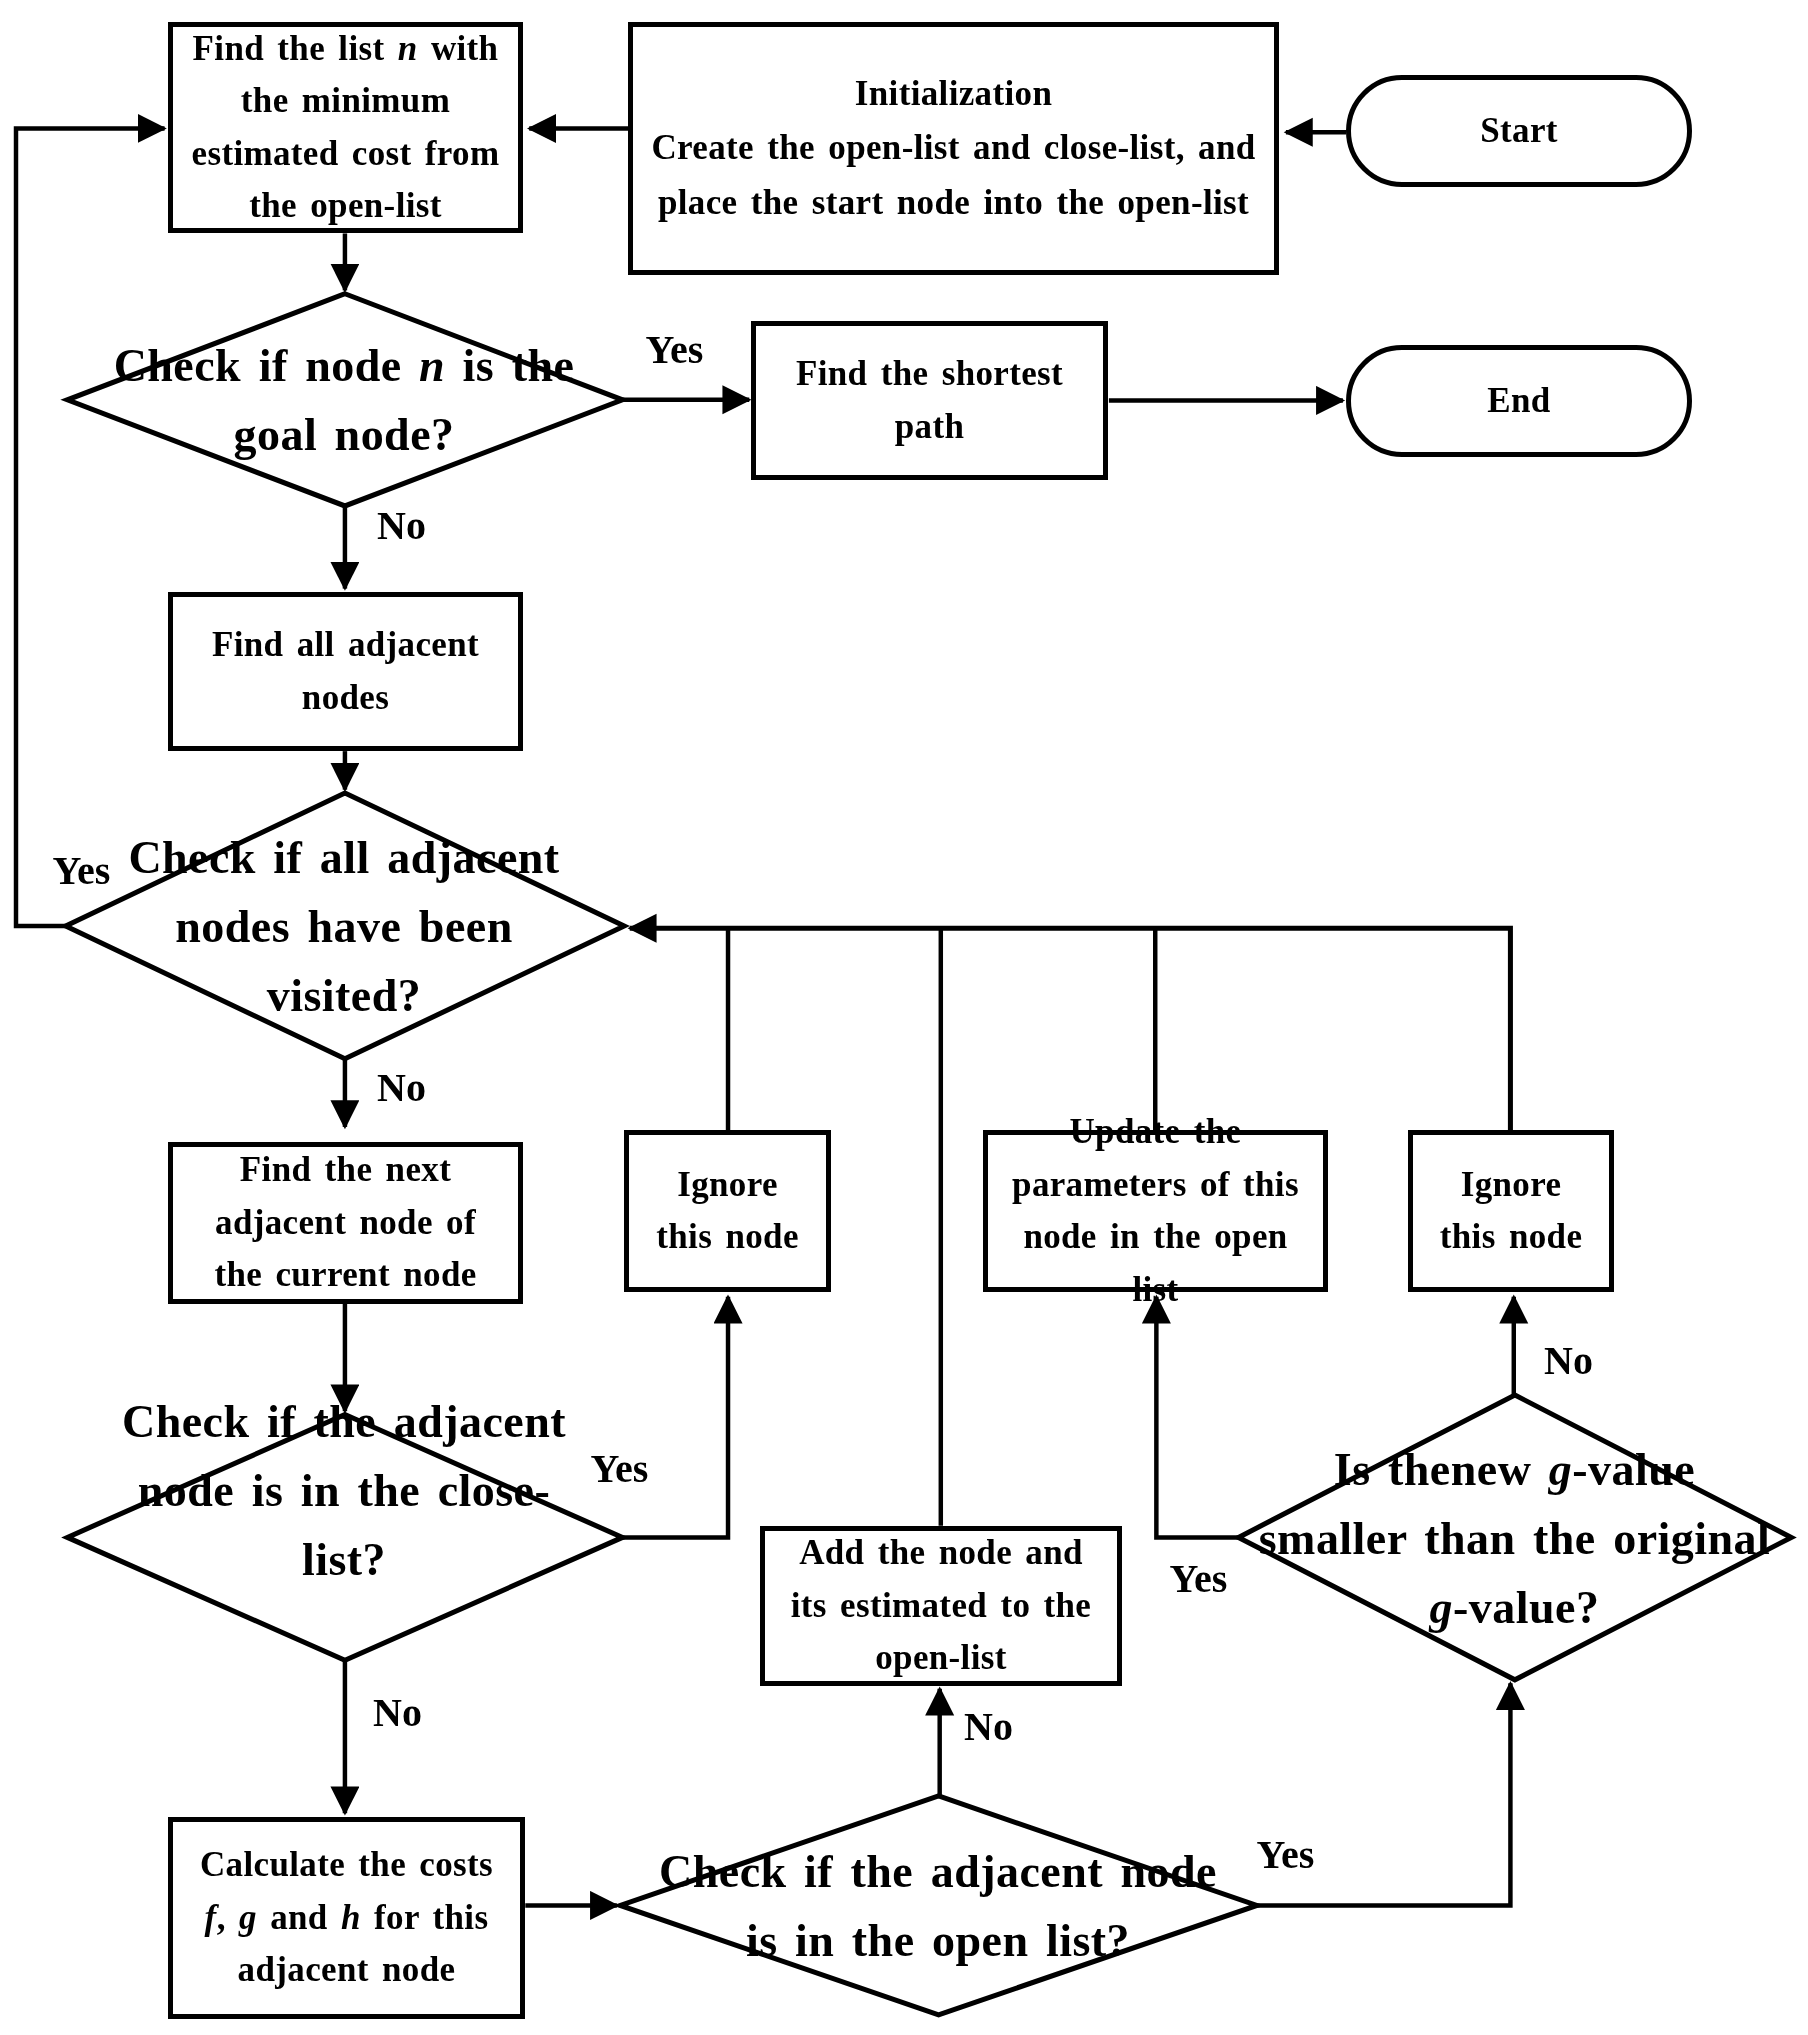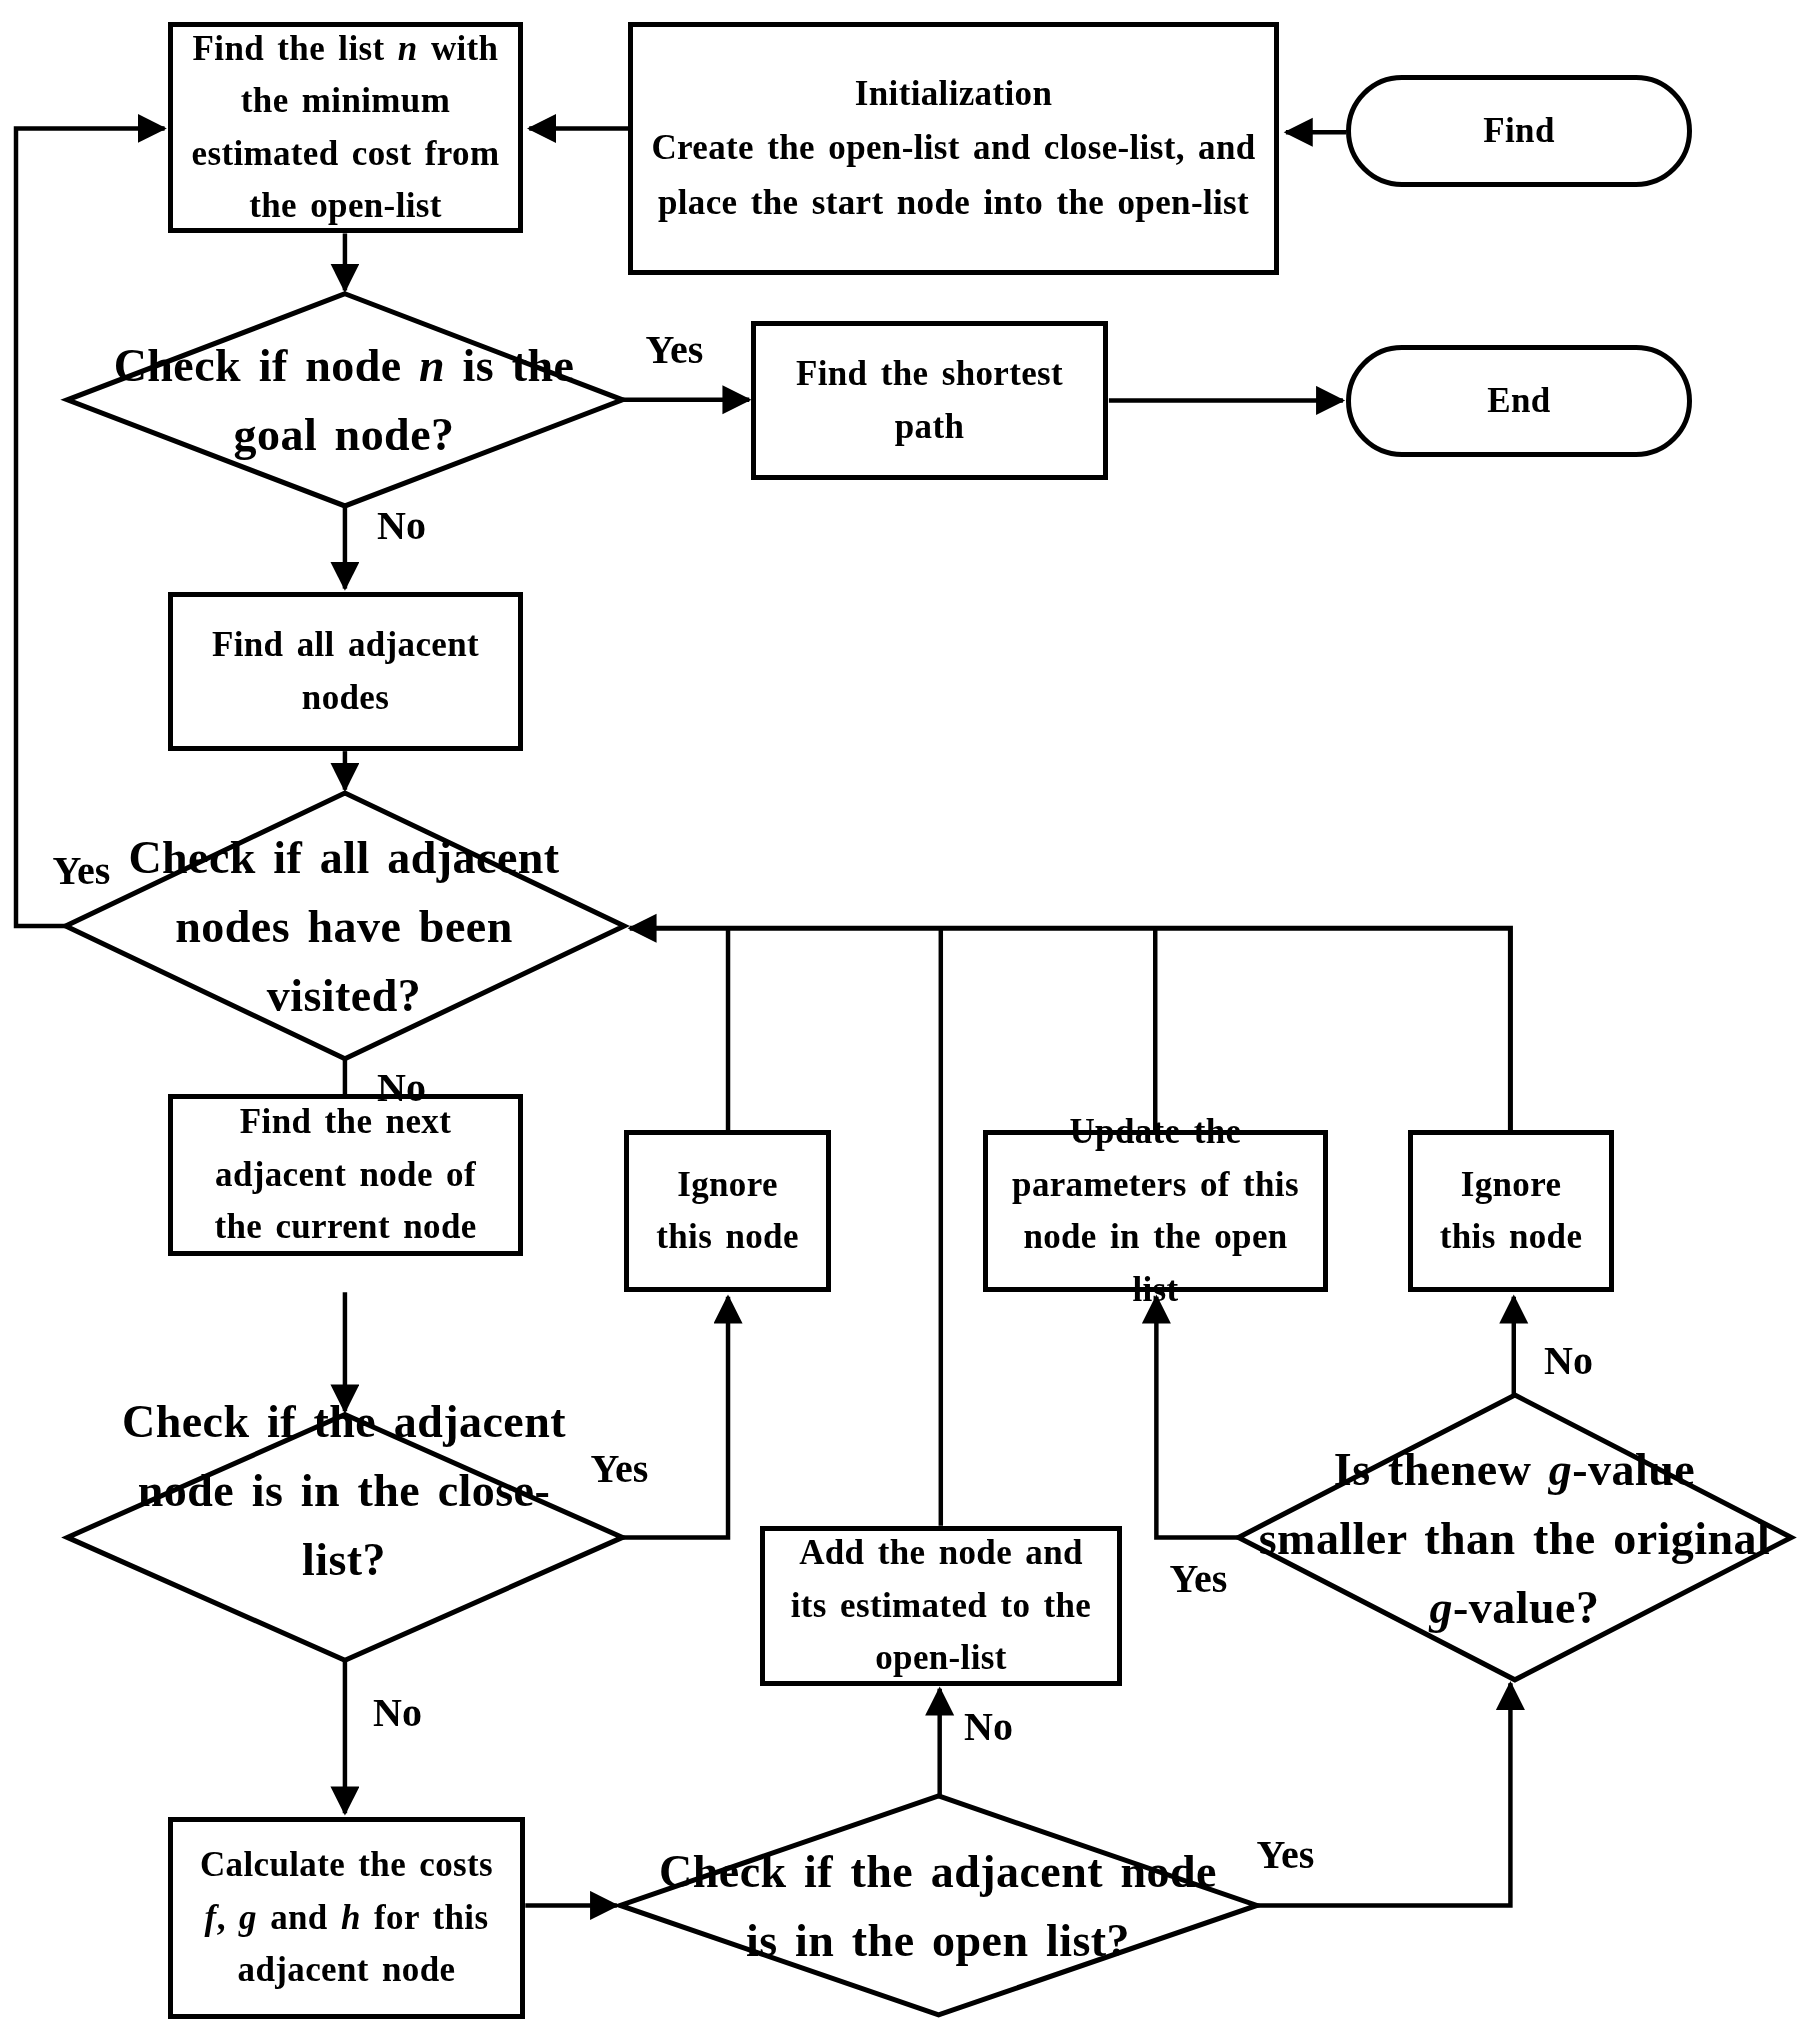--- a/index.html
+++ b/index.html
@@ -83,21 +83,21 @@
     <g fill="#ffffff" stroke="#000000" stroke-width="9">
       <polygon points="617,526 1114,716 617,906 120,716"></polygon>
       <polygon points="617,1420 1117,1658 617,1896 117,1658"></polygon>
       <polygon points="617,2533 1114,2753 617,2973 120,2753"></polygon>
       <polygon points="2712,2498 3207,2753 2712,3008 2217,2753"></polygon>
       <polygon points="1680,3216 2250,3412 1680,3608 1110,3412"></polygon>
     </g>
   </svg>
 
   <div class="node pill" style="left:1346px;top:75px;width:346px;height:112px;">
-    <span>Find</span>
+    <span>Start</span>
   </div>
   <div class="node pill" style="left:1346px;top:345px;width:346px;height:112px;">
     <span>End</span>
   </div>
 
   <div class="node" style="left:628px;top:22px;width:651px;height:253px;flex-direction:column;line-height:1.55;">
     <div>Initialization</div>
     <div>Create the open-list and close-list, and</div>
     <div>place the start node into the open-list</div>
   </div>
@@ -107,21 +107,21 @@
   </div>
 
   <div class="node" style="left:751px;top:321px;width:357px;height:159px;">
     <span>Find the shortest path</span>
   </div>
 
   <div class="node" style="left:168px;top:592px;width:355px;height:159px;">
     <span>Find all adjacent nodes</span>
   </div>
 
-  <div class="node" style="left:168px;top:1094px;width:355px;height:162px;">
+  <div class="node" style="left:168px;top:1142px;width:355px;height:162px;">
     <span>Find the next adjacent node of the current node</span>
   </div>
 
   <div class="node" style="left:624px;top:1130px;width:207px;height:162px;">
     <span>Ignore this node</span>
   </div>
 
   <div class="node" style="left:983px;top:1130px;width:345px;height:162px;padding:5.6px 7.8px;">
     <span>Update the parameters of this node in the open list</span>
   </div>

